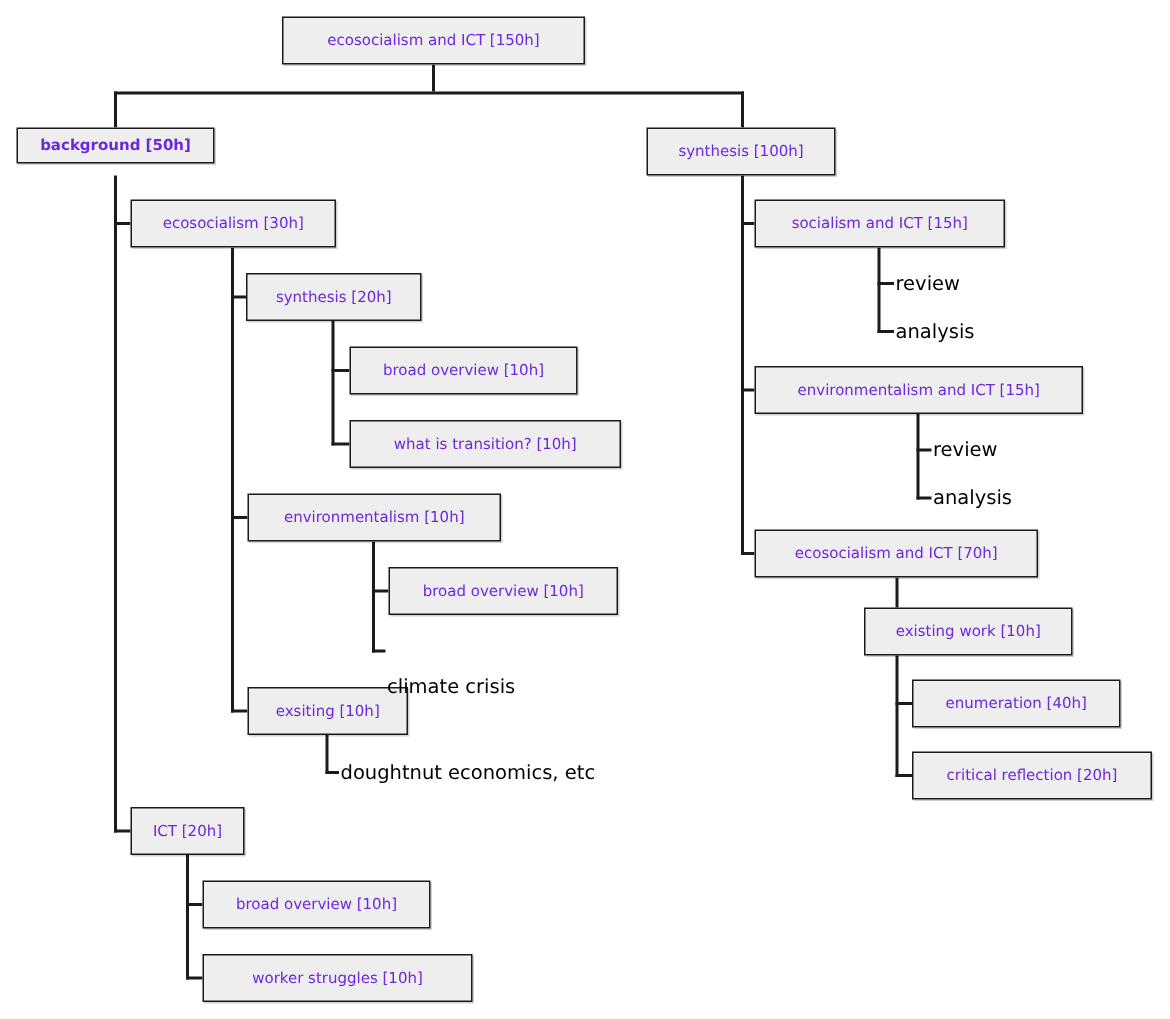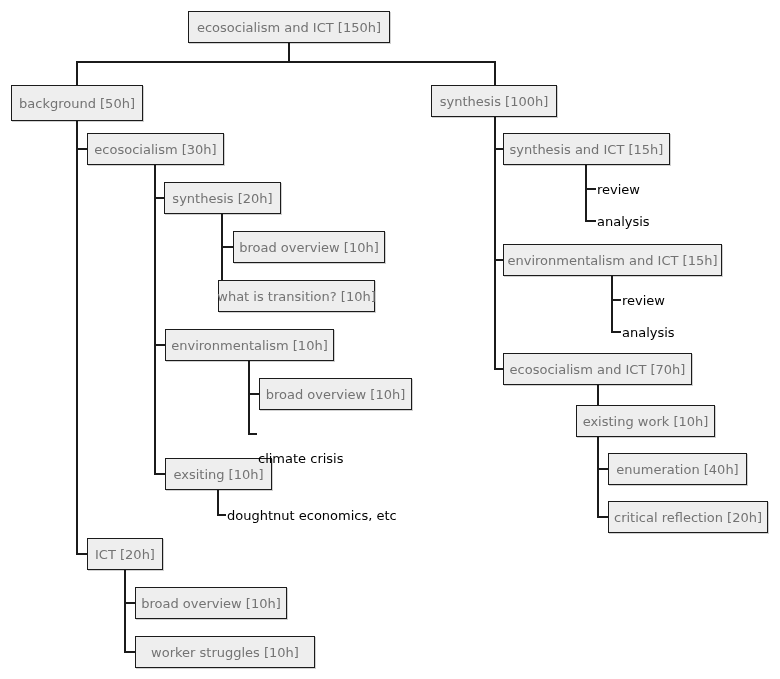--- a/index.html
+++ b/index.html
@@ -10,21 +10,21 @@
     font-family:"DejaVu Sans","Liberation Sans",sans-serif;
     overflow:hidden;
   }
   .node{
     position:absolute;
     box-sizing:border-box;
     background:#eeeeee;
     border:1.5px solid #1b1b1b;
     box-shadow:1px 1px 0 rgba(0,0,0,0.18);
     display:flex;align-items:center;justify-content:center;
-    font-size:13px;color:#737373;
+    font-size:10px;color:#6d28d9;
     white-space:nowrap;
   }
   .textnode{
     position:absolute;
     font-size:13px;color:#000000;
     height:15px;line-height:15px;
     white-space:nowrap;
   }
   .line{
     position:absolute;
@@ -80,34 +80,34 @@
     <div class="line" style="left:611px;top:331px;width:10px;height:2px;"></div>
 
     <div class="line" style="left:597px;top:385px;width:2px;height:133px;"></div>
     <div class="line" style="left:597px;top:420px;width:11px;height:2px;"></div>
     <div class="line" style="left:597px;top:468px;width:11px;height:2px;"></div>
     <div class="line" style="left:597px;top:516px;width:11px;height:2px;"></div>
   </div>
 
   <div class="node" style="left:188px;top:11px;width:202px;height:32px;">ecosocialism and ICT [150h]</div>
 
-  <div class="node" style="left:11px;top:85px;width:132px;height:36px;">background [50h]</div>
+  <div class="node" style="left:11px;top:85px;width:132px;height:24px;font-weight:bold;">background [50h]</div>
   <div class="node" style="left:87px;top:133px;width:137px;height:32px;">ecosocialism [30h]</div>
   <div class="node" style="left:164px;top:182px;width:117px;height:32px;">synthesis [20h]</div>
   <div class="node" style="left:233px;top:231px;width:152px;height:32px;">broad overview [10h]</div>
-  <div class="node" style="left:218px;top:280px;width:157px;height:32px;">what is transition? [10h]</div>
+  <div class="node" style="left:233px;top:280px;width:181px;height:32px;">what is transition? [10h]</div>
   <div class="node" style="left:165px;top:329px;width:169px;height:32px;">environmentalism [10h]</div>
   <div class="node" style="left:259px;top:378px;width:153px;height:32px;">broad overview [10h]</div>
   <div class="node" style="left:165px;top:458px;width:107px;height:32px;">exsiting [10h]</div>
   <div class="node" style="left:87px;top:538px;width:76px;height:32px;">ICT [20h]</div>
   <div class="node" style="left:135px;top:587px;width:152px;height:32px;">broad overview [10h]</div>
   <div class="node" style="left:135px;top:636px;width:180px;height:32px;">worker struggles [10h]</div>
 
   <div class="node" style="left:431px;top:85px;width:126px;height:32px;">synthesis [100h]</div>
-  <div class="node" style="left:503px;top:133px;width:167px;height:32px;">synthesis and ICT [15h]</div>
+  <div class="node" style="left:503px;top:133px;width:167px;height:32px;">socialism and ICT [15h]</div>
   <div class="node" style="left:503px;top:244px;width:219px;height:32px;">environmentalism and ICT [15h]</div>
   <div class="node" style="left:503px;top:353px;width:189px;height:32px;text-align:center;">ecosocialism and ICT [70h]</div>
   <div class="node" style="left:576px;top:405px;width:139px;height:32px;">existing work [10h]</div>
   <div class="node" style="left:608px;top:453px;width:139px;height:32px;">enumeration [40h]</div>
   <div class="node" style="left:608px;top:501px;width:160px;height:32px;">critical reflection [20h]</div>
 
   <div class="textnode" style="left:258px;top:427px;margin-top:24px;">climate crisis</div>
   <div class="textnode" style="left:227px;top:508px;">doughtnut economics, etc</div>
   <div class="textnode" style="left:597px;top:182px;">review</div>
   <div class="textnode" style="left:597px;top:214px;">analysis</div>

